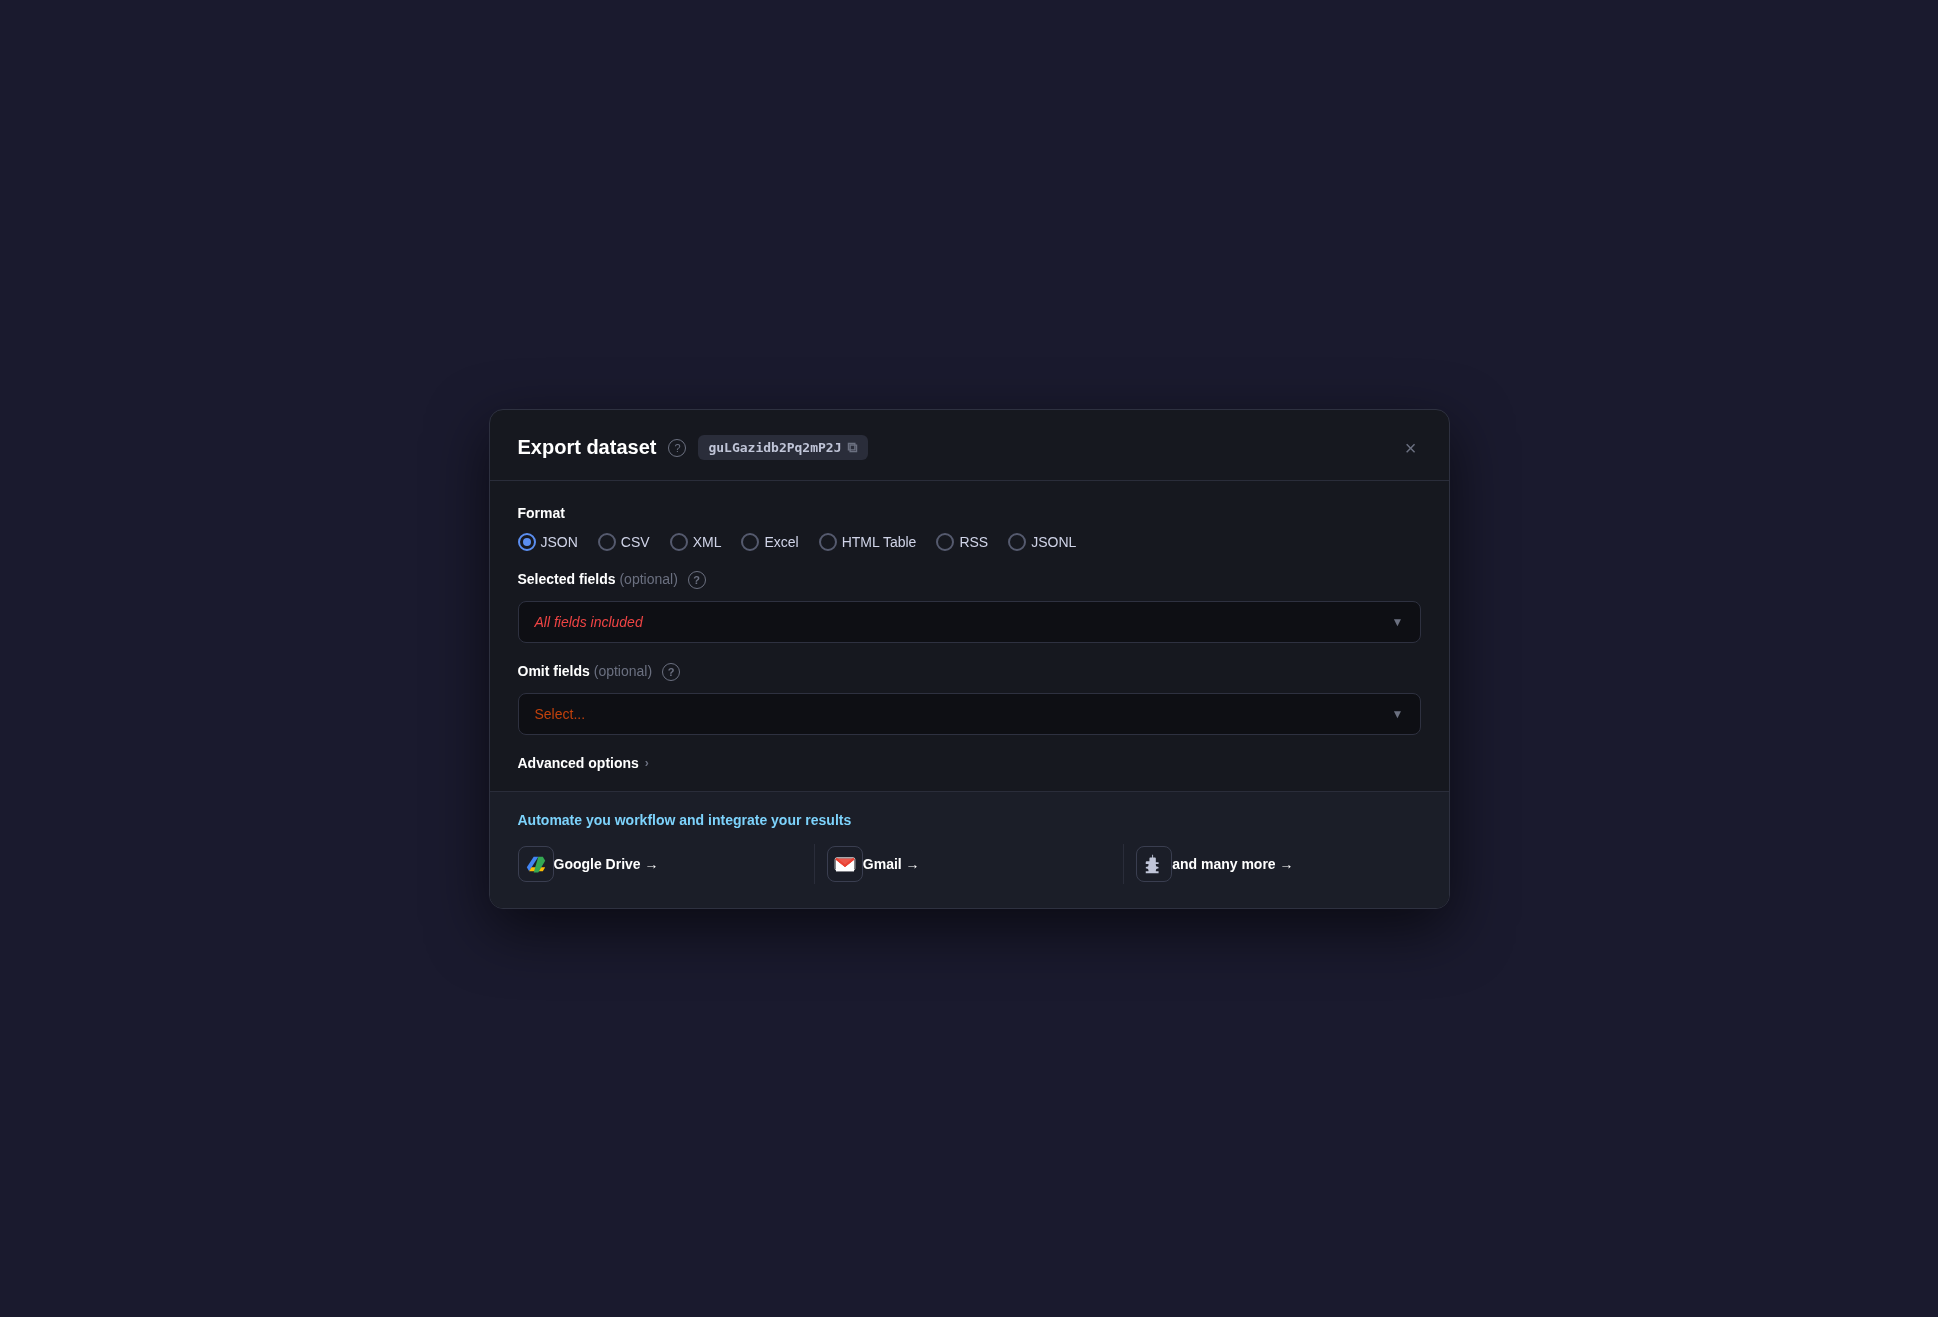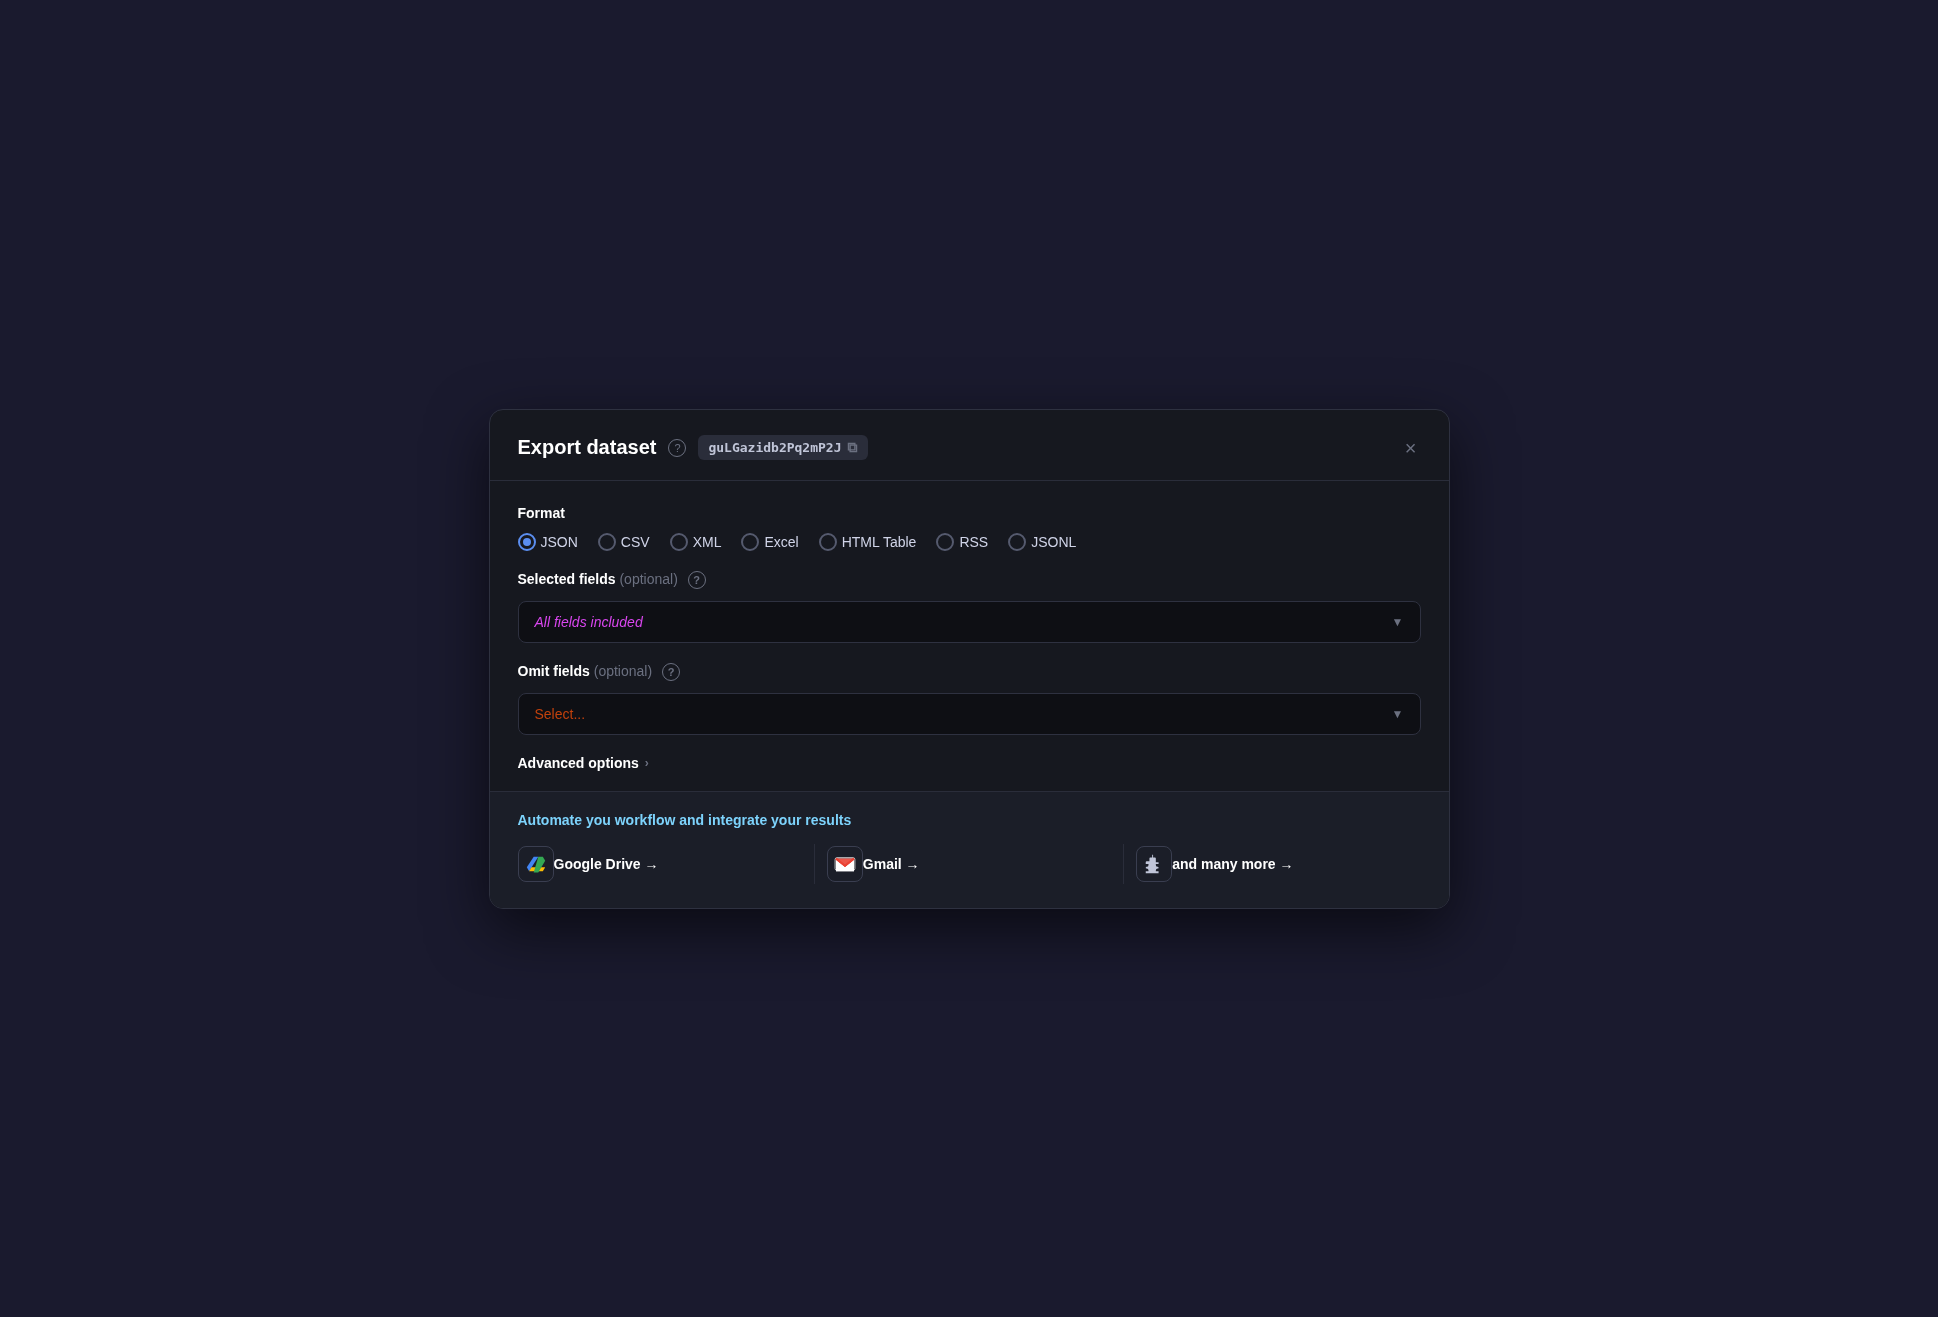--- a/index.html
+++ b/index.html
@@ -287,21 +287,21 @@
       </label>
     </div>
 
     <div class="fields-section">
       <div class="section-label">
         <span>Selected fields</span>
         <span class="optional">(optional)</span>
         <span class="help-icon" style="display:inline-flex;margin-left:6px;">?</span>
       </div>
       <div class="dropdown-select">
-        <span style="color:#d946ef;font-style:italic;">All fields included</span>
+        <span style="color:#ef4444;font-style:italic;">All fields included</span>
         <span class="dropdown-arrow">▼</span>
       </div>
     </div>
 
     <div class="fields-section">
       <div class="section-label">
         <span>Omit fields</span>
         <span class="optional">(optional)</span>
         <span class="help-icon" style="display:inline-flex;margin-left:6px;">?</span>
       </div>

